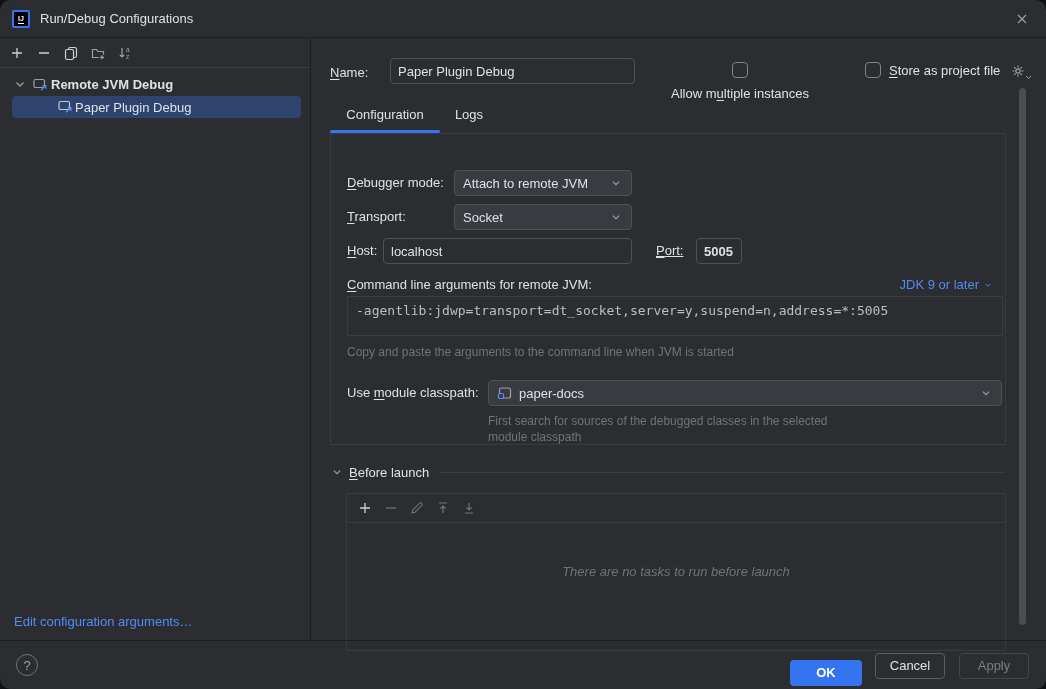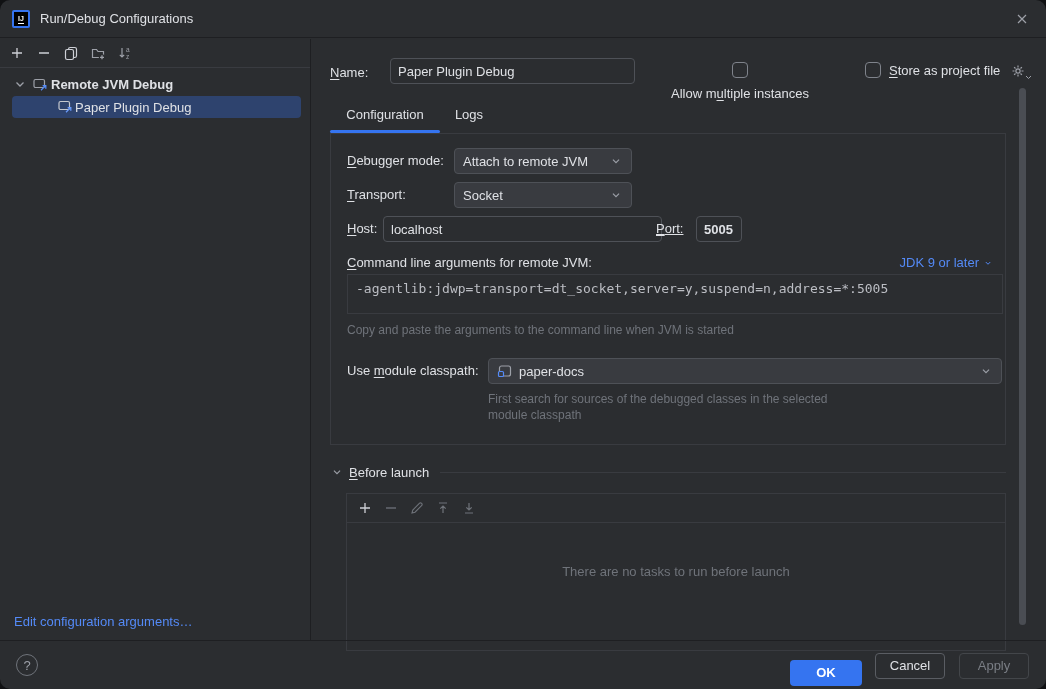--- a/index.html
+++ b/index.html
@@ -46,41 +46,41 @@
   .cb1 { left:360px;flex-direction:column; } .cb2 { left:554px; }
   .gear-btn { position:absolute; left:699px; top:25px; width:20px; height:18px; cursor:pointer; }
   .gear-btn .mini-chevron { position:absolute; right:-2px; bottom:-2px; }
 
   .tab { position:absolute; top:62px; height:33px; text-align:center; line-height:30px; cursor:pointer; }
   .tab-config { left:19px; width:110px; }
   .tab-logs { left:129px; width:58px; color:#DFE1E5; }
   .tab-underline { position:absolute; left:19px; top:92px; width:110px; height:3px; background:#3574F0; border-radius:2px; }
 
   .form-panel { position:absolute; left:19px; top:95px; width:676px; height:312px; border:1px solid #393B40; }
-  .form-panel > * { position:absolute; }
+  .form-panel > * { position:absolute;margin-top:22px; }
   .combo { background:#393B40; border:1px solid #4E5157; border-radius:4px; height:26px;
            display:flex; align-items:center; padding:0 8px; cursor:pointer; }
   .combo .combo-val { flex:1; }
   .txt-input { background:transparent; border:1px solid #4E5157; border-radius:4px; height:26px;
                color:#DFE1E5; font-size:13px; font-family:"Liberation Sans",sans-serif; padding:0 7px; outline:none; }
   .lbl-dm { left:16px; top:19px; } .combo-dm { left:123px; top:14px; width:178px; }
   .lbl-tr { left:16px; top:53px; } .combo-tr { left:123px; top:48px; width:178px; }
-  .lbl-host { left:16px; top:87px; } .input-host { left:52px; top:82px; width:279px; }
+  .lbl-host { left:16px; top:87px; } .input-host { left:52px; top:82px; width:249px; }
   .lbl-port { left:325px; top:87px;text-decoration:underline; } .input-port { left:365px; top:82px; width:46px;font-weight:bold; }
   .lbl-cmd { left:16px; top:121px; }
   .jdk-select { right:12px; top:121px; color:#548AF7; display:flex; align-items:center; gap:4px; cursor:pointer; }
   .cmd-box { left:16px; top:140px; width:656px; height:40px; border:1px solid #393B40;
              font-family:"DejaVu Sans Mono", monospace; font-size:13px; color:#BCBEC4; padding:6px 8px; cursor:text; }
   .cmd-hint { left:16px; top:189px; }
   .lbl-mod { left:16px; top:229px; } .combo-mod { left:157px; top:224px; width:514px; gap:6px; }
   .mod-hint1 { left:157px; top:258px; } .mod-hint2 { left:157px; top:274px; }
 
   .bl-header { position:absolute; left:19px; top:426px; width:676px; height:16px; display:flex; align-items:center; gap:5px; }
   .bl-header .bl-rule { flex:1; border-top:1px solid #393B40; margin-left:6px; }
-  .tasks-box { position:absolute; left:35px; top:455px; width:660px; height:158px; border:1px solid #393B40; }
+  .tasks-box { position:absolute; left:35px; top:455px; width:660px; height:158px; border:1px solid #393B40;font-style:italic; }
   .tasks-toolbar { height:29px; border-bottom:1px solid #393B40; display:flex; align-items:center; padding-left:7px; gap:5px; }
   .tasks-empty { position:absolute; top:70px; left:0; width:100%; text-align:center; color:#6F737A; }
 
   .scroll-thumb { position:absolute; left:1019px; top:88px; width:7px; height:537px; background:#4A4D53; border-radius:4px; cursor:pointer; }
 
   
   .footer { position:absolute; left:0; bottom:0; width:100%; height:49px; border-top:1px solid #1E1F22; }
   .help-btn { position:absolute; left:16px; top:13px; width:22px; height:22px; border:1px solid #6F737A;
               border-radius:50%; color:#9DA0A8; display:flex; align-items:center; justify-content:center;
               font-size:13px; cursor:pointer; }

